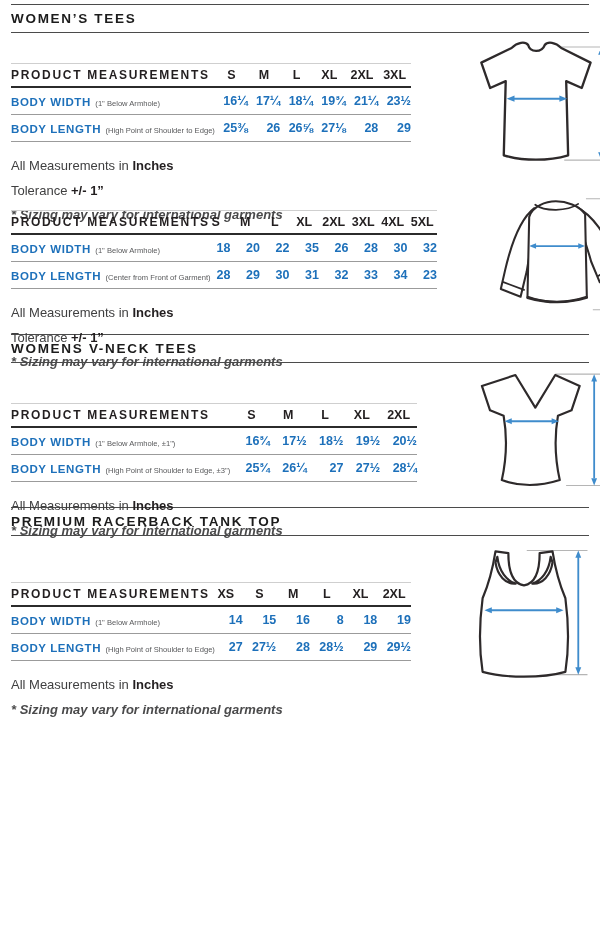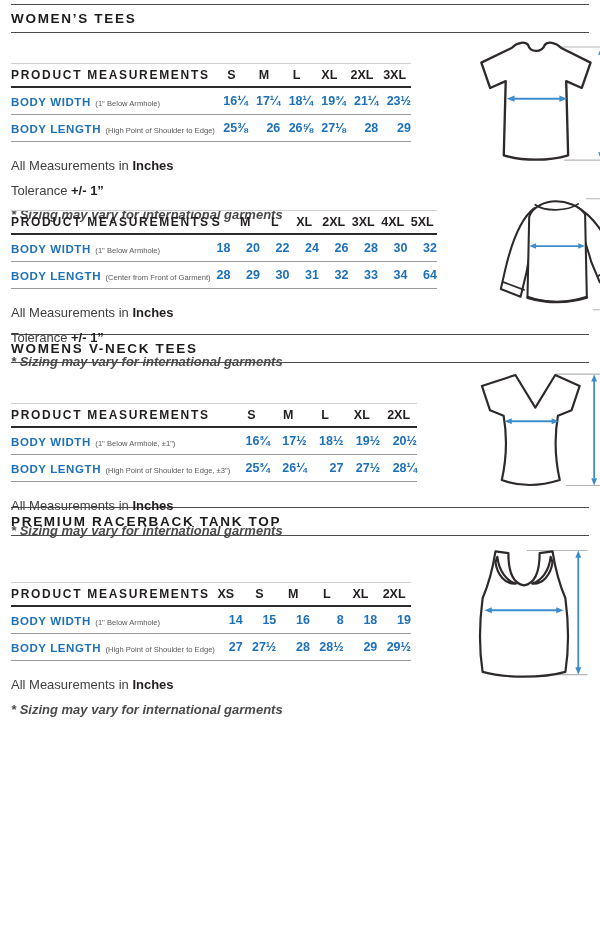--- a/index.html
+++ b/index.html
@@ -126,36 +126,36 @@
                 <th class="size-col">4XL</th>
                 <th class="size-col">5XL</th>
               </tr>
           </thead>
           <tbody>
               <tr>
                 <td class="label-cell"><span class="row-label">BODY WIDTH</span> <span class="row-note">(1" Below Armhole)</span></td>
                 <td class="val-cell">18</td>
                 <td class="val-cell">20</td>
                 <td class="val-cell">22</td>
-                <td class="val-cell">24</td>
+                <td class="val-cell">35</td>
                 <td class="val-cell">26</td>
                 <td class="val-cell">28</td>
                 <td class="val-cell">30</td>
                 <td class="val-cell">32</td>
               </tr>
               <tr>
                 <td class="label-cell"><span class="row-label">BODY LENGTH</span> <span class="row-note">(Center from Front of Garment)</span></td>
                 <td class="val-cell">28</td>
                 <td class="val-cell">29</td>
                 <td class="val-cell">30</td>
                 <td class="val-cell">31</td>
                 <td class="val-cell">32</td>
                 <td class="val-cell">33</td>
                 <td class="val-cell">34</td>
-                <td class="val-cell">64</td>
+                <td class="val-cell">23</td>
               </tr>
             </tbody>
         </table>
         <div class="notes">
           <p class="note"><span>All Measurements in </span><b>Inches</b></p>
           <p class="note"><span>Tolerance </span><b>+/- 1”</b></p>
           <p class="note italic">* Sizing may vary for international garments</p>
         </div>
       </div>
       <div class="illo"><svg width="148" height="129" viewBox="0 0 172 150" xmlns="http://www.w3.org/2000/svg">

